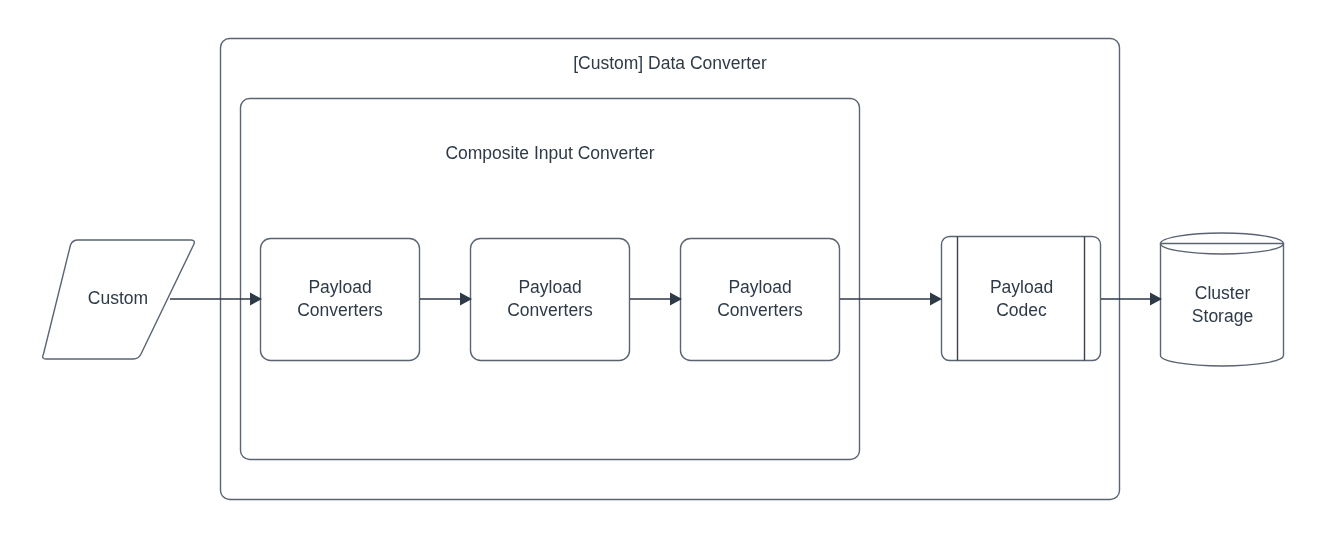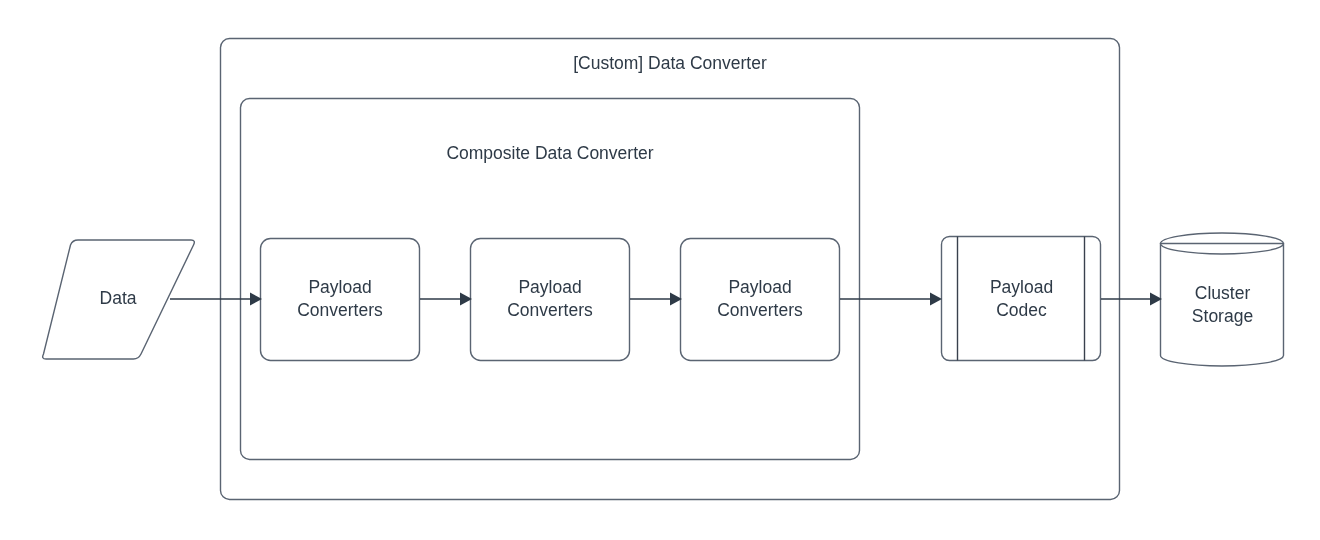--- a/index.html
+++ b/index.html
@@ -112,23 +112,23 @@
 
     <g>
       <line x1="1101" y1="299" x2="1150" y2="299" class="connector"></line>
       <polygon points="1150,292.5 1162,299 1150,305.5" class="arrowhead"></polygon>
     </g>
 
   </svg>
 
   <div class="lbl lbl-container-title" style="left:220px; top:52px; width:900px;">[Custom] Data Converter</div>
 
-  <div class="lbl lbl-container-title" style="left:240px; top:142px; width:620px;">Composite Data Converter</div>
+  <div class="lbl lbl-container-title" style="left:240px; top:142px; width:620px;">Composite Input Converter</div>
 
-  <div class="lbl lbl-node" style="left:58px; top:287px; width:120px;">Data</div>
+  <div class="lbl lbl-node" style="left:58px; top:287px; width:120px;">Custom</div>
 
   <div class="lbl lbl-node" style="left:261px; top:276px; width:158px;">Payload
 Converters</div>
 
   <div class="lbl lbl-node" style="left:471px; top:276px; width:158px;">Payload
 Converters</div>
 
   <div class="lbl lbl-node" style="left:681px; top:276px; width:158px;">Payload
 Converters</div>
 

